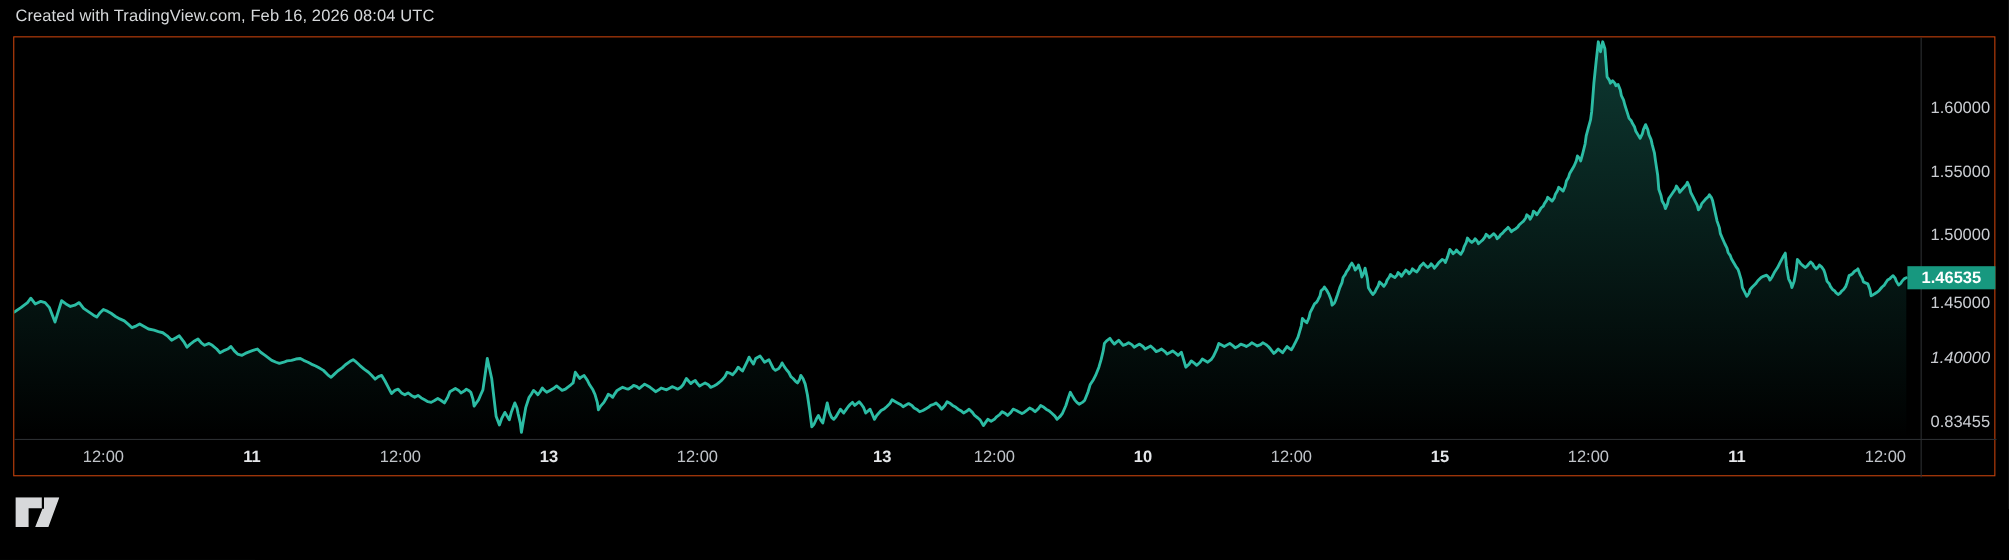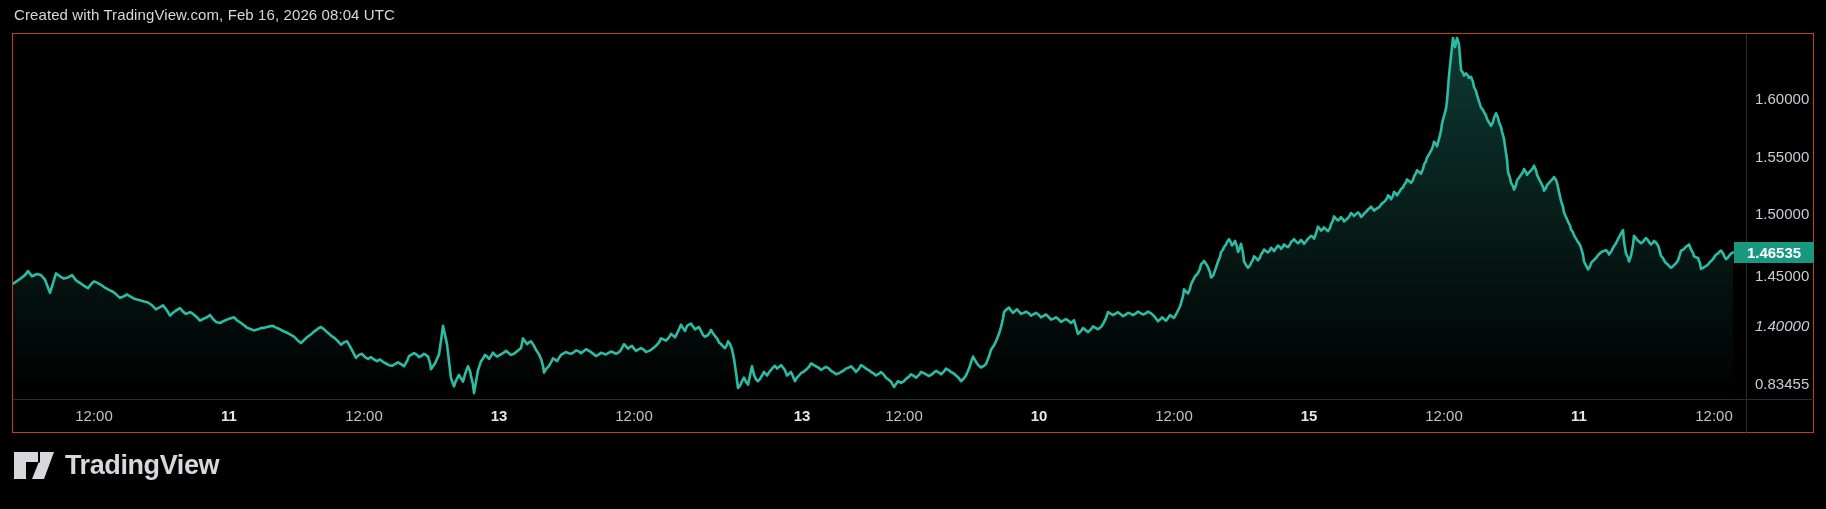--- a/index.html
+++ b/index.html
@@ -77,16 +77,15 @@
     <div class="price-badge" style="background: rgb(23, 152, 127); top: 208px;">
       <span>1.46535</span>
     </div>
   </div>
 
   <div class="logo">
     <svg class="logo-mark" viewBox="0 0 40 27">
       <path d="M0 0 H24 V10 H12 V27 H0 Z" fill="#d7d8da"></path>
       <path d="M26 0 H40 L30 27 H18 L24.6 10.5 H26 Z" fill="#d7d8da"></path>
     </svg>
-    <div class="logo-text">TradingView</div>
   </div>
 
 </div>
 
 </body></html>

